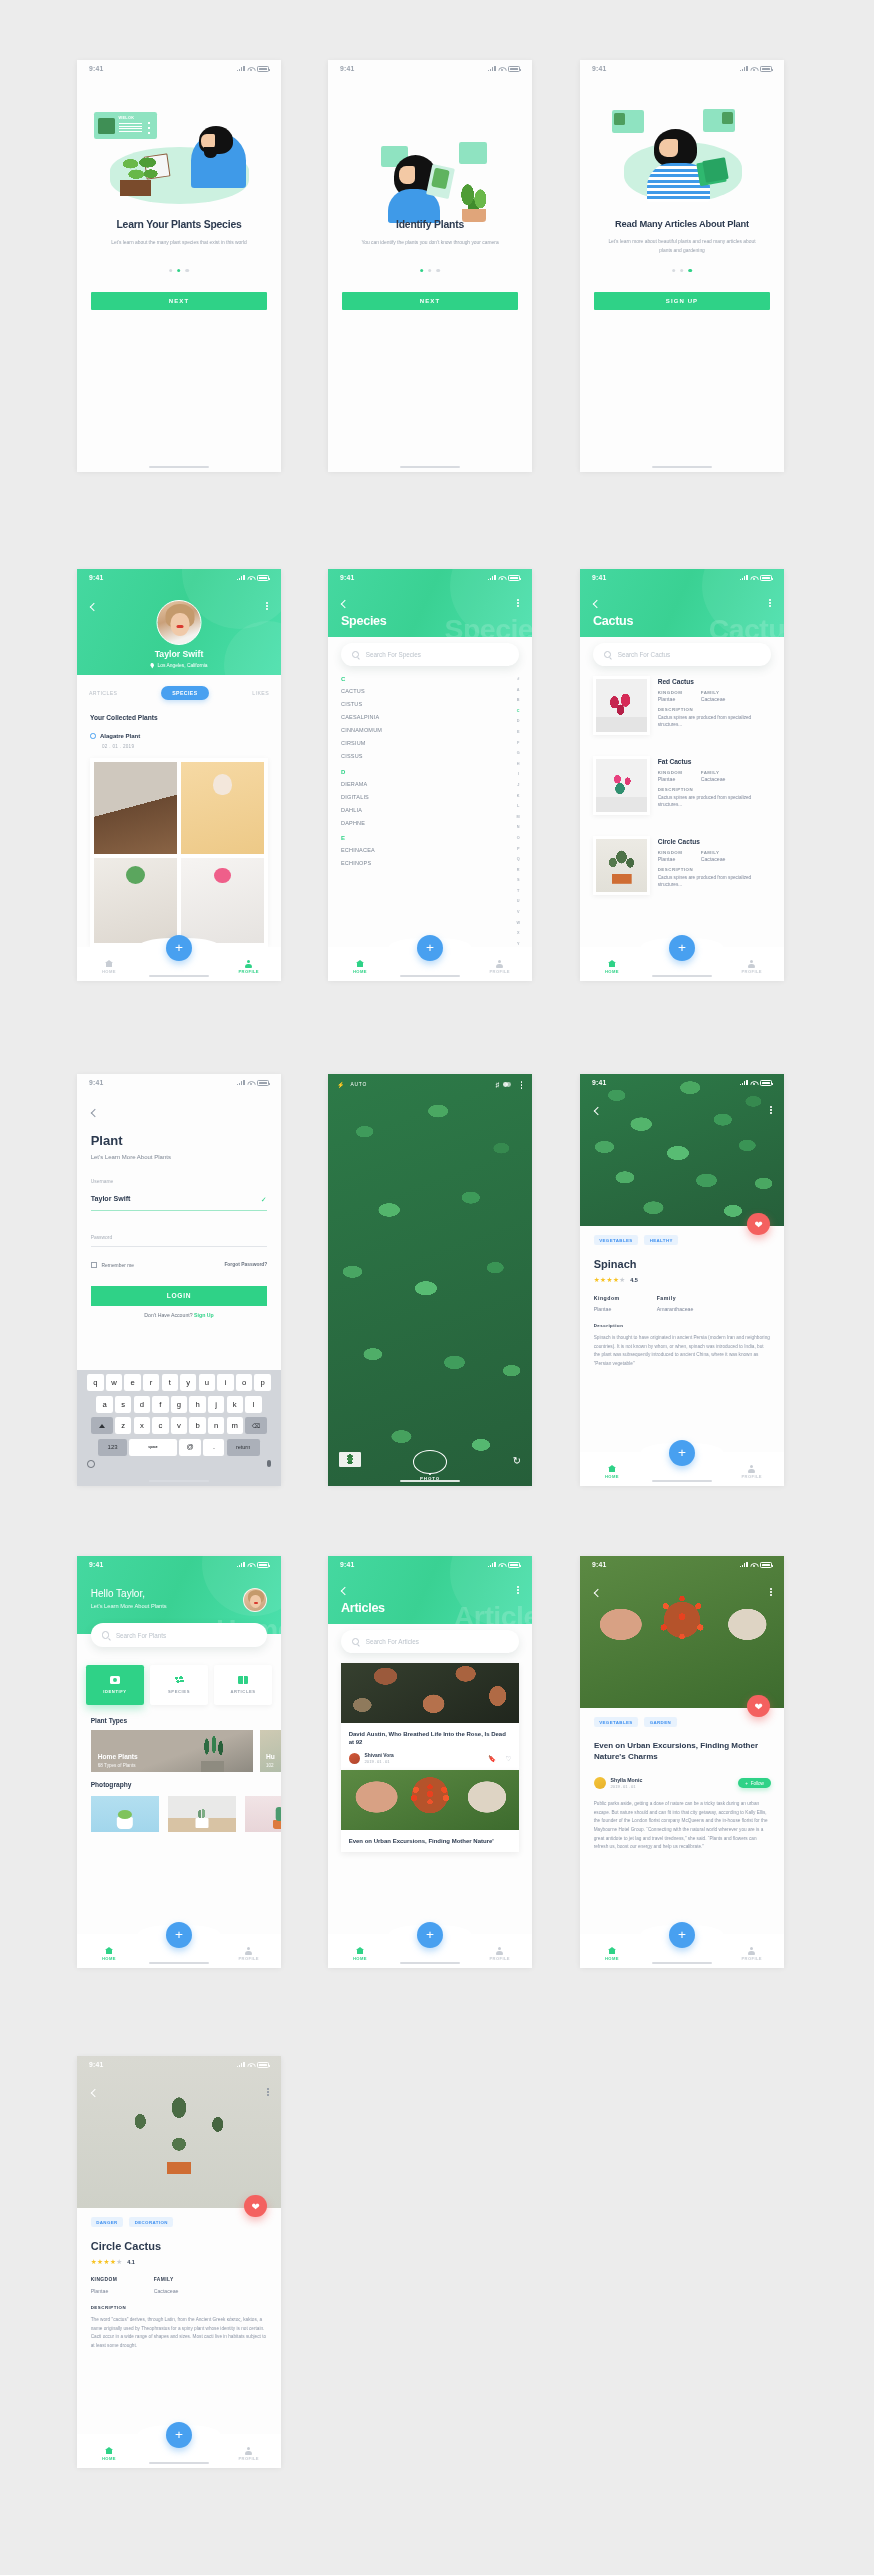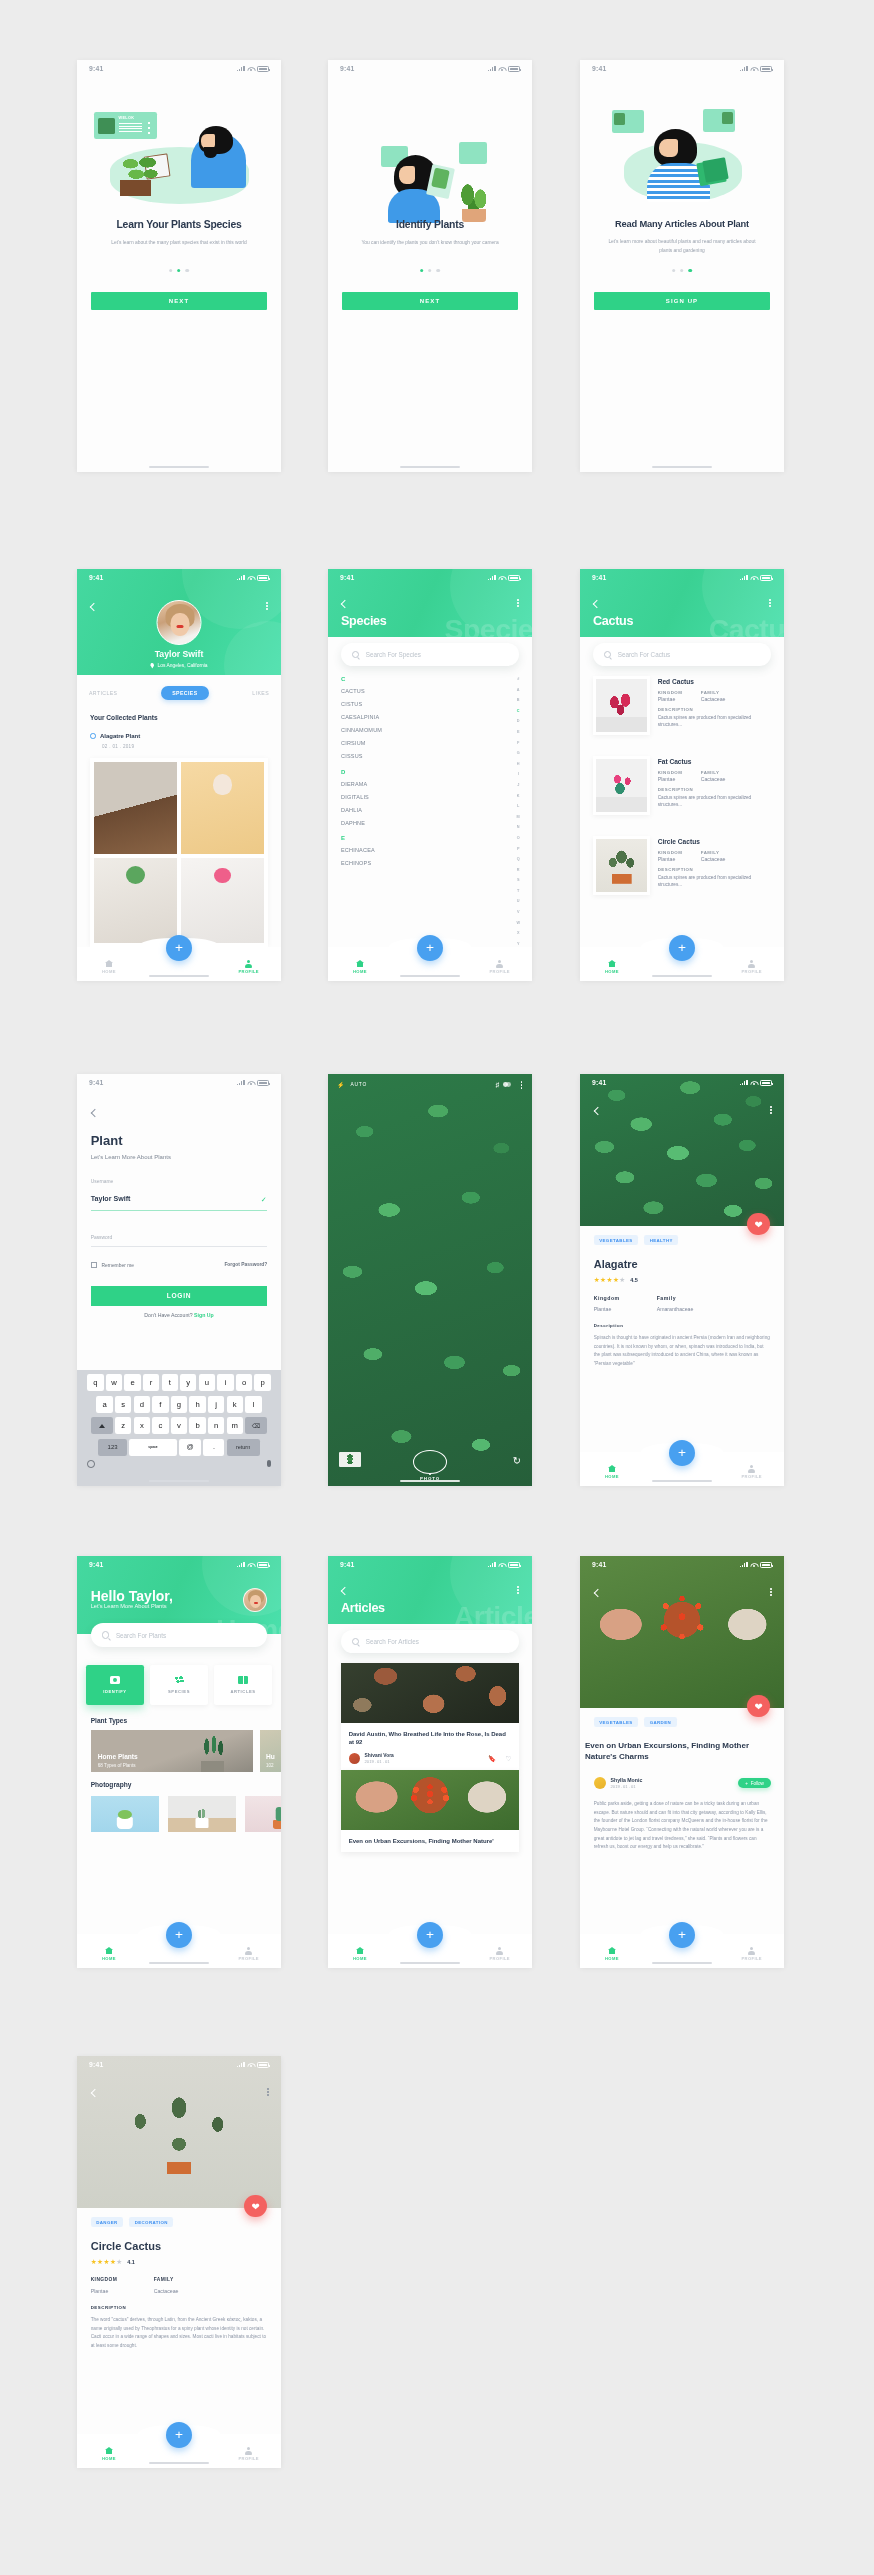--- a/index.html
+++ b/index.html
@@ -727,21 +727,21 @@
   <div style="position:absolute;top:32px;right:12px;color:#fff;" class="kebab">
         <i></i>
         <i></i>
         <i></i>
       </div>
   <div class="heart-fab" style="top:139px;right:14.2px;">❤</div>
   <div style="position:absolute;top:161px;left:13.7px;display:flex;gap:6px;">
     <span class="tag">VEGETABLES</span>
     <span class="tag">HEALTHY</span>
   </div>
-  <div style="position:absolute;top:184px;left:13.7px;font-size:11px;font-weight:800;color:#2c3a4f;">Alagatre</div>
+  <div style="position:absolute;top:184px;left:13.7px;font-size:11px;font-weight:800;color:#2c3a4f;">Spinach</div>
   <div style="position:absolute;top:202px;left:13.7px;display:flex;align-items:center;gap:4.4px;">
     <span class="stars">★★★★<span class="off">★</span></span>
     <span style="font-size:5.5px;font-weight:bold;color:#2c3a4f;">4.5</span>
   </div>
   <div style="position:absolute;top:221px;left:13.7px;display:flex;">
     <div style="width:63px;">
           <div class="kv-label dk" style="font-size:5.2px;">Kingdom</div>
         </div>
     <div>
           <div class="kv-label dk" style="font-size:5.2px;">Family</div>
@@ -785,21 +785,21 @@
             <i></i>
             <i></i>
             <i></i>
           </span>
       <span class="wifi"></span>
       <span class="batt">
             <span></span>
           </span>
     </span>
   </div>
-  <div style="position:absolute;top:32px;left:13.7px;color:#fff;font-size:14px;font-weight:700;">Hello Taylor,</div>
+  <div style="position:absolute;top:32px;left:13.7px;color:#fff;font-size:10px;font-weight:400;">Hello Taylor,</div>
   <div style="position:absolute;top:47px;left:13.7px;color:rgba(255,255,255,.92);font-size:5.7px;">Let's Learn More About Plants</div>
   <div style="position:absolute;top:32px;right:14.2px;width:24px;height:24px;border-radius:50%;border:1.1px solid rgba(255,255,255,.85);background:linear-gradient(160deg,#e8c9a8,#c9a07a);overflow:hidden;">
     <div style="position:absolute;left:3.8px;top:1.1px;width:16.4px;height:13px;background:#c49a6c;border-radius:50% 50% 36% 36%;"></div>
     <div style="position:absolute;left:6.6px;top:6px;width:11px;height:13px;background:#f0c9a8;border-radius:46% 46% 50% 50%;"></div>
     <div style="position:absolute;left:9.8px;top:13px;width:4.4px;height:1.6px;background:#d9392f;border-radius:1.6px;"></div>
   </div>
   <div class="searchbar" style="position:absolute;top:67px;left:14.2px;right:14.2px;height:24px;">
     <span class="mag"></span>
     <span>Search For Plants</span>
   </div>
@@ -958,21 +958,21 @@
   <div style="position:absolute;top:32px;right:12px;color:#fff;" class="kebab">
         <i></i>
         <i></i>
         <i></i>
       </div>
   <div class="heart-fab" style="top:139px;right:14.2px;">❤</div>
   <div style="position:absolute;top:161px;left:13.7px;display:flex;gap:6px;">
     <span class="tag">VEGETABLES</span>
     <span class="tag">GARDEN</span>
   </div>
-  <div style="position:absolute;top:184px;left:5px;right:13px;font-size:8px;font-weight:800;color:#2c3a4f;line-height:1.42;">Even on Urban Excursions, Finding Mother Nature's Charms</div>
+  <div style="position:absolute;top:184px;left:14px;right:13px;font-size:8px;font-weight:800;color:#2c3a4f;line-height:1.42;">Even on Urban Excursions, Finding Mother Nature's Charms</div>
   <div style="position:absolute;top:221px;left:13.7px;display:flex;align-items:center;">
     <span style="width:12px;height:12px;border-radius:50%;background:linear-gradient(150deg,#f5c53b,#e8b12a);flex:none;"></span>
     <span style="margin-left:4.9px;">
       <span style="display:block;font-size:5.2px;font-weight:bold;color:#2c3a4f;">Shylla Monic</span>
       <span style="display:block;font-size:4.1px;color:#a7aeb8;margin-top:1.1px;">2019 . 01 . 01</span>
     </span>
   </div>
   <div style="position:absolute;top:222px;right:13px;background:#2fd287;color:#fff;border-radius:8.7px;padding:2.7px 7.1px;font-size:4.6px;display:flex;align-items:center;gap:2.7px;box-shadow:0 2.2px 5.5px rgba(47,210,135,.32);">
     <span>+</span>
     <span>Follow</span>

